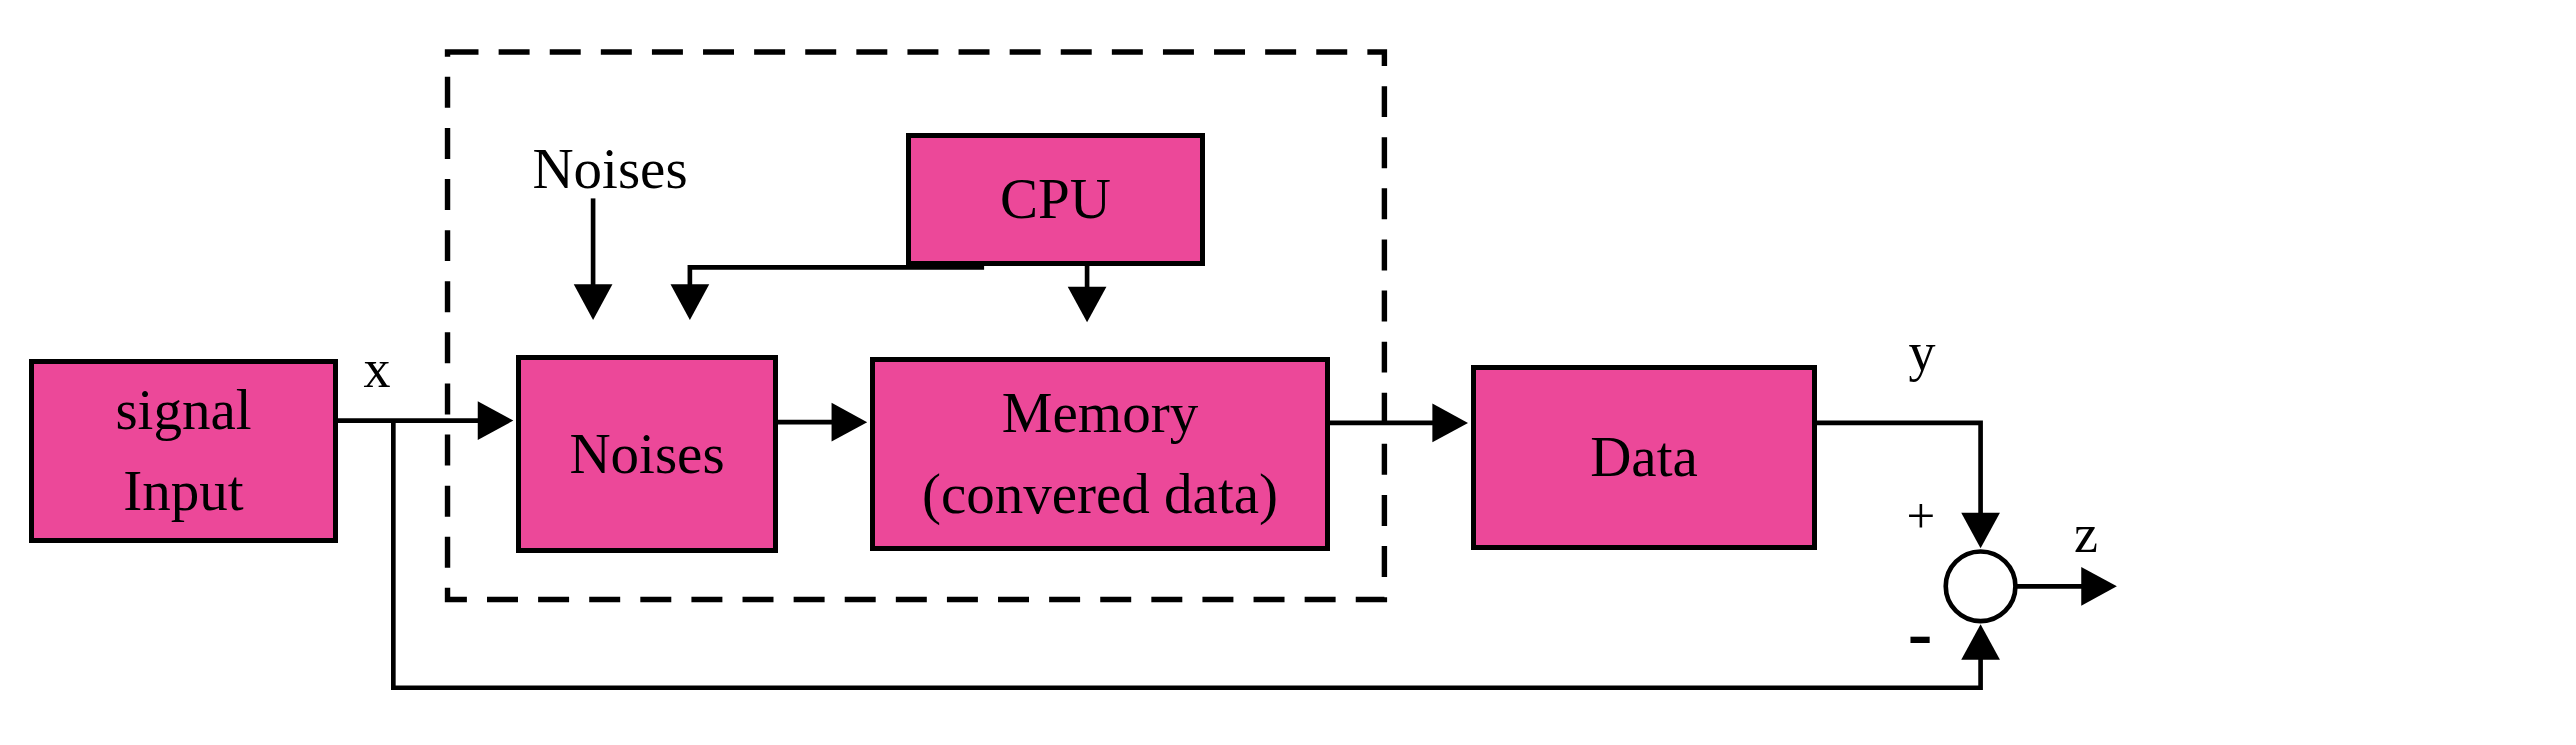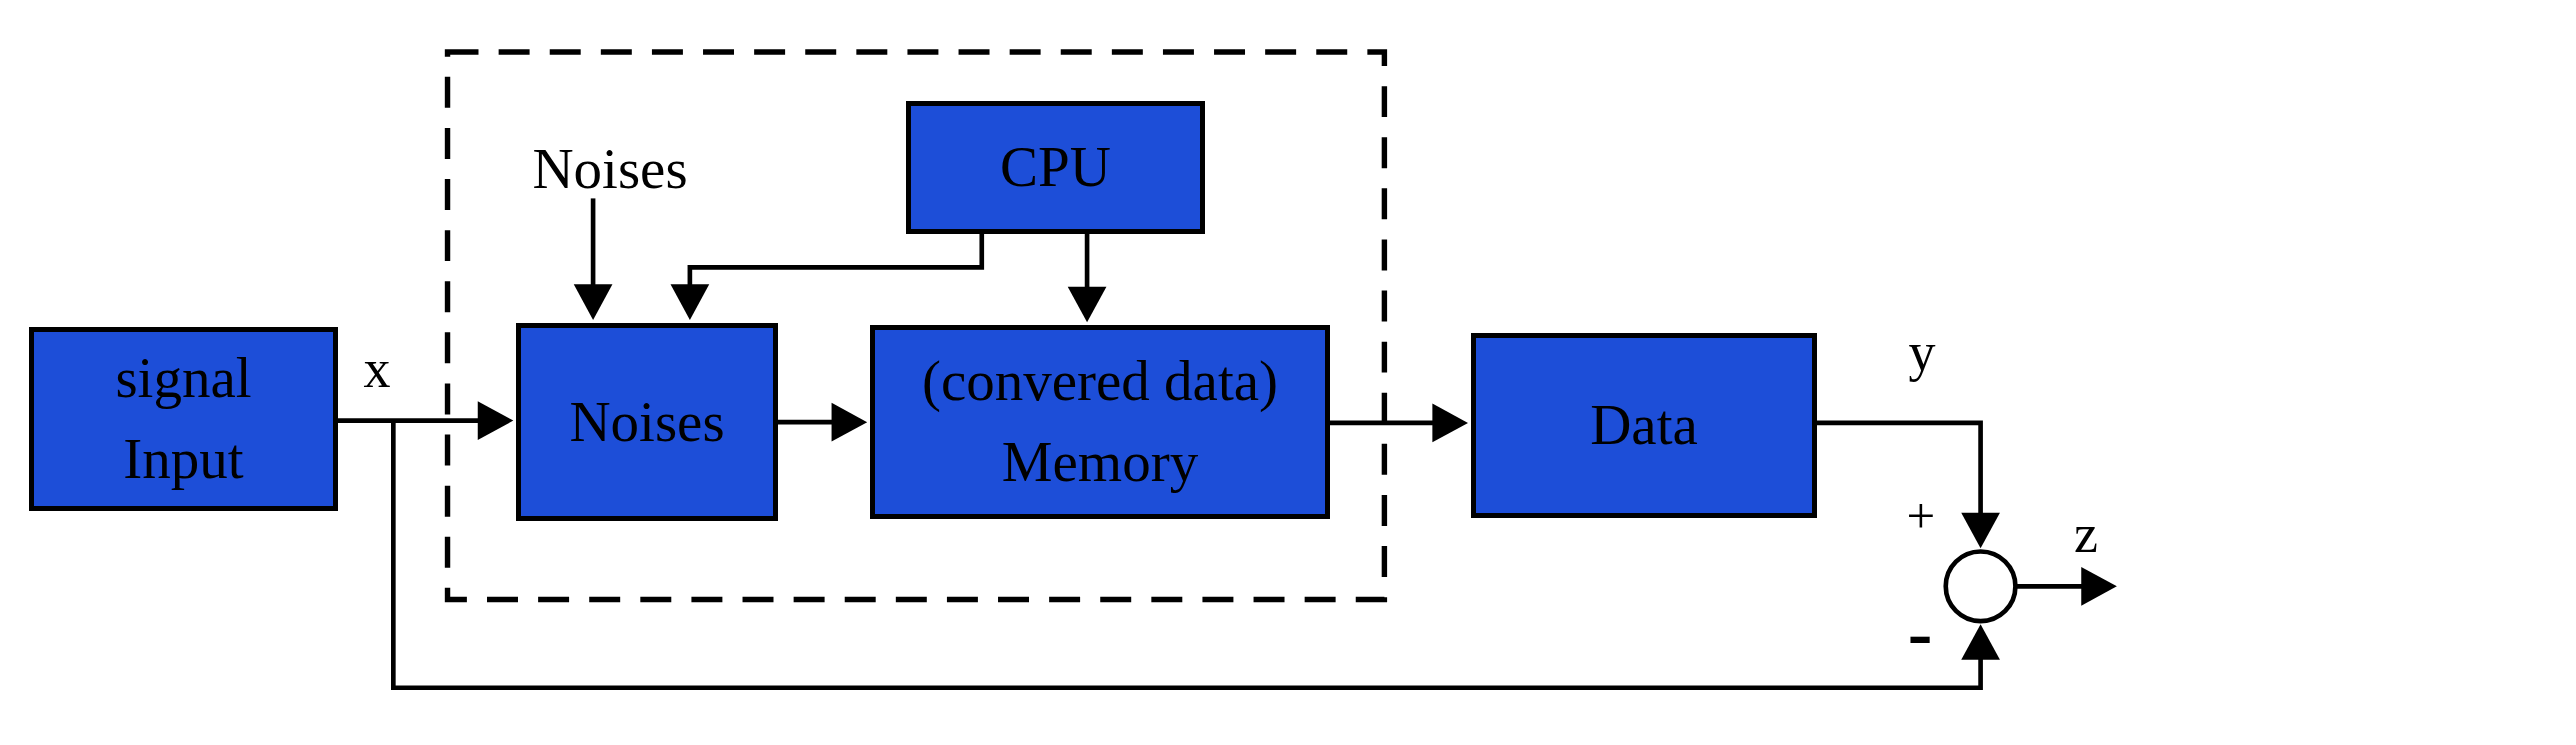--- a/index.html
+++ b/index.html
@@ -9,29 +9,30 @@
     background:#ffffff;
     font-family:"Liberation Serif","DejaVu Serif",serif;
     color:#000;
     overflow:hidden;
   }
   .wires{position:absolute;left:0;top:0;width:2576px;height:746px;}
   .node{
     position:absolute;
     box-sizing:border-box;
     border:5.4px solid #000;
-    background:#1d4ed8;
+    background:#ec4899;
     display:flex;
     flex-direction:column;
     align-items:center;
     justify-content:center;
     text-align:center;
     font-size:57px;
     line-height:1.42;
     z-index:2;
+    margin-top:32px;
   }
   .node span{display:block;white-space:nowrap;}
   .float-label{
     position:absolute;
     transform:translate(-50%,-50%);
     font-size:54px;
     line-height:1;
     white-space:nowrap;
     z-index:3;
   }
@@ -98,22 +99,22 @@
 
   <div class="node n-cpu">
     <span>CPU</span>
   </div>
 
   <div class="node n-channel">
     <span>Noises</span>
   </div>
 
   <div class="node n-memory">
+    <span>Memory</span>
     <span>(convered data)</span>
-    <span>Memory</span>
   </div>
 
   <div class="node n-data">
     <span>Data</span>
   </div>
 
 
   <div class="float-label lbl-noises" style="left:610px;top:168px;">Noises</div>
 
   <div class="float-label" style="left:377px;top:369px;">x</div>

